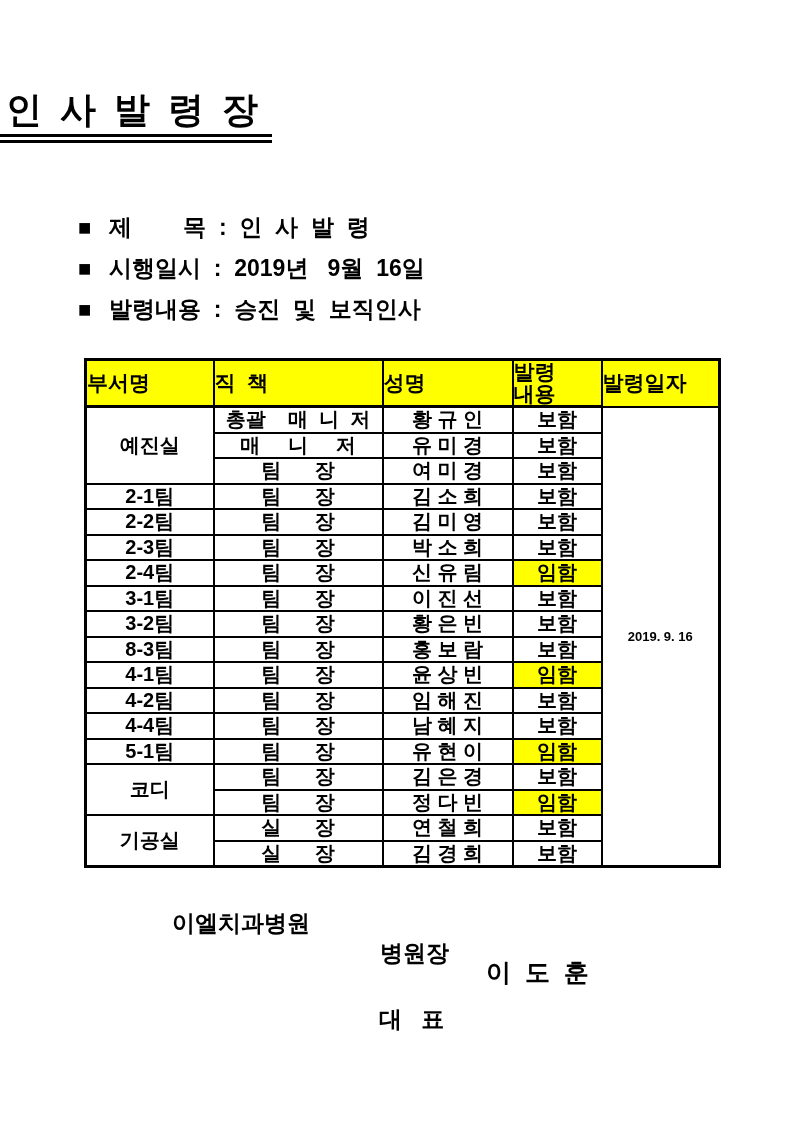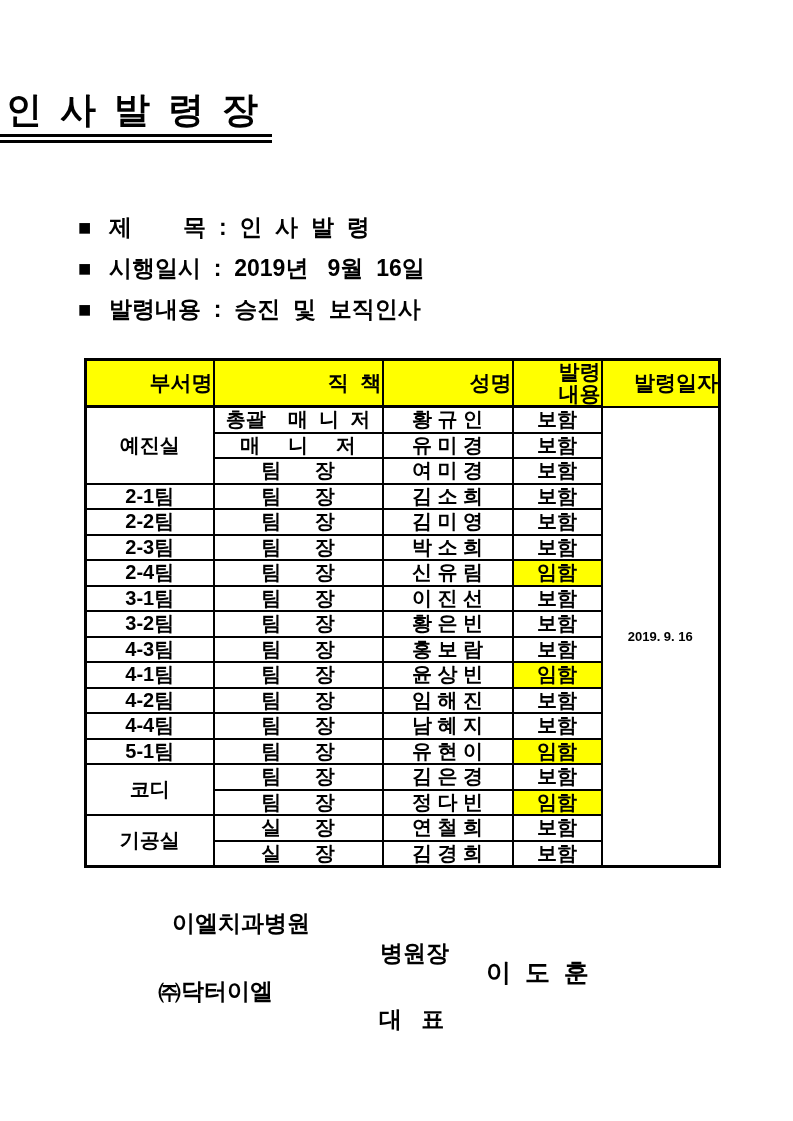--- a/index.html
+++ b/index.html
@@ -56,21 +56,21 @@
     table-layout: fixed;
     border: 3px solid #000;
   }
   table.appt th {
     background: #FFFF00;
     border: 2px solid #000;
     border-bottom: 3px solid #000;
     font-size: 21px; line-height: 22px;
     height: 42px;
     padding: 0;
-    text-align: right;
+    text-align: left;
     font-weight: bold;
     white-space: pre;
   }
   table.appt th.h-date { border-bottom: none; }
   table.appt td {
     border: 2px solid #000;
     border-top: 1px solid #000;
     font-size: 20px; line-height: 23.5px;
     height: 23.5px;
     padding: 0;
@@ -177,21 +177,21 @@
       <td>이 진 선</td>
       <td>보함</td>
     </tr>
     <tr class="gs">
       <td>3-2팀</td>
       <td>팀      장</td>
       <td>황 은 빈</td>
       <td>보함</td>
     </tr>
     <tr class="gs">
-      <td>4-3팀</td>
+      <td>8-3팀</td>
       <td>팀      장</td>
       <td>홍 보 람</td>
       <td>보함</td>
     </tr>
     <tr class="gs">
       <td>4-1팀</td>
       <td>팀      장</td>
       <td>윤 상 빈</td>
       <td class="hl">임함</td>
     </tr>
@@ -233,17 +233,16 @@
     <tr>
       <td>실      장</td>
       <td>김 경 희</td>
       <td>보함</td>
     </tr>
   </tbody>
     </table>
 
   <div class="footer-item f-org1">이엘치과병원</div>
   <div class="footer-item f-role1">병원장</div>
-  <div class="footer-item f-org2">㈜닥터이엘</div>
   <div class="footer-item f-role2">대   표</div>
   <div class="footer-item f-signer">이  도  훈</div>
 
 </div>
 
 </body></html>

